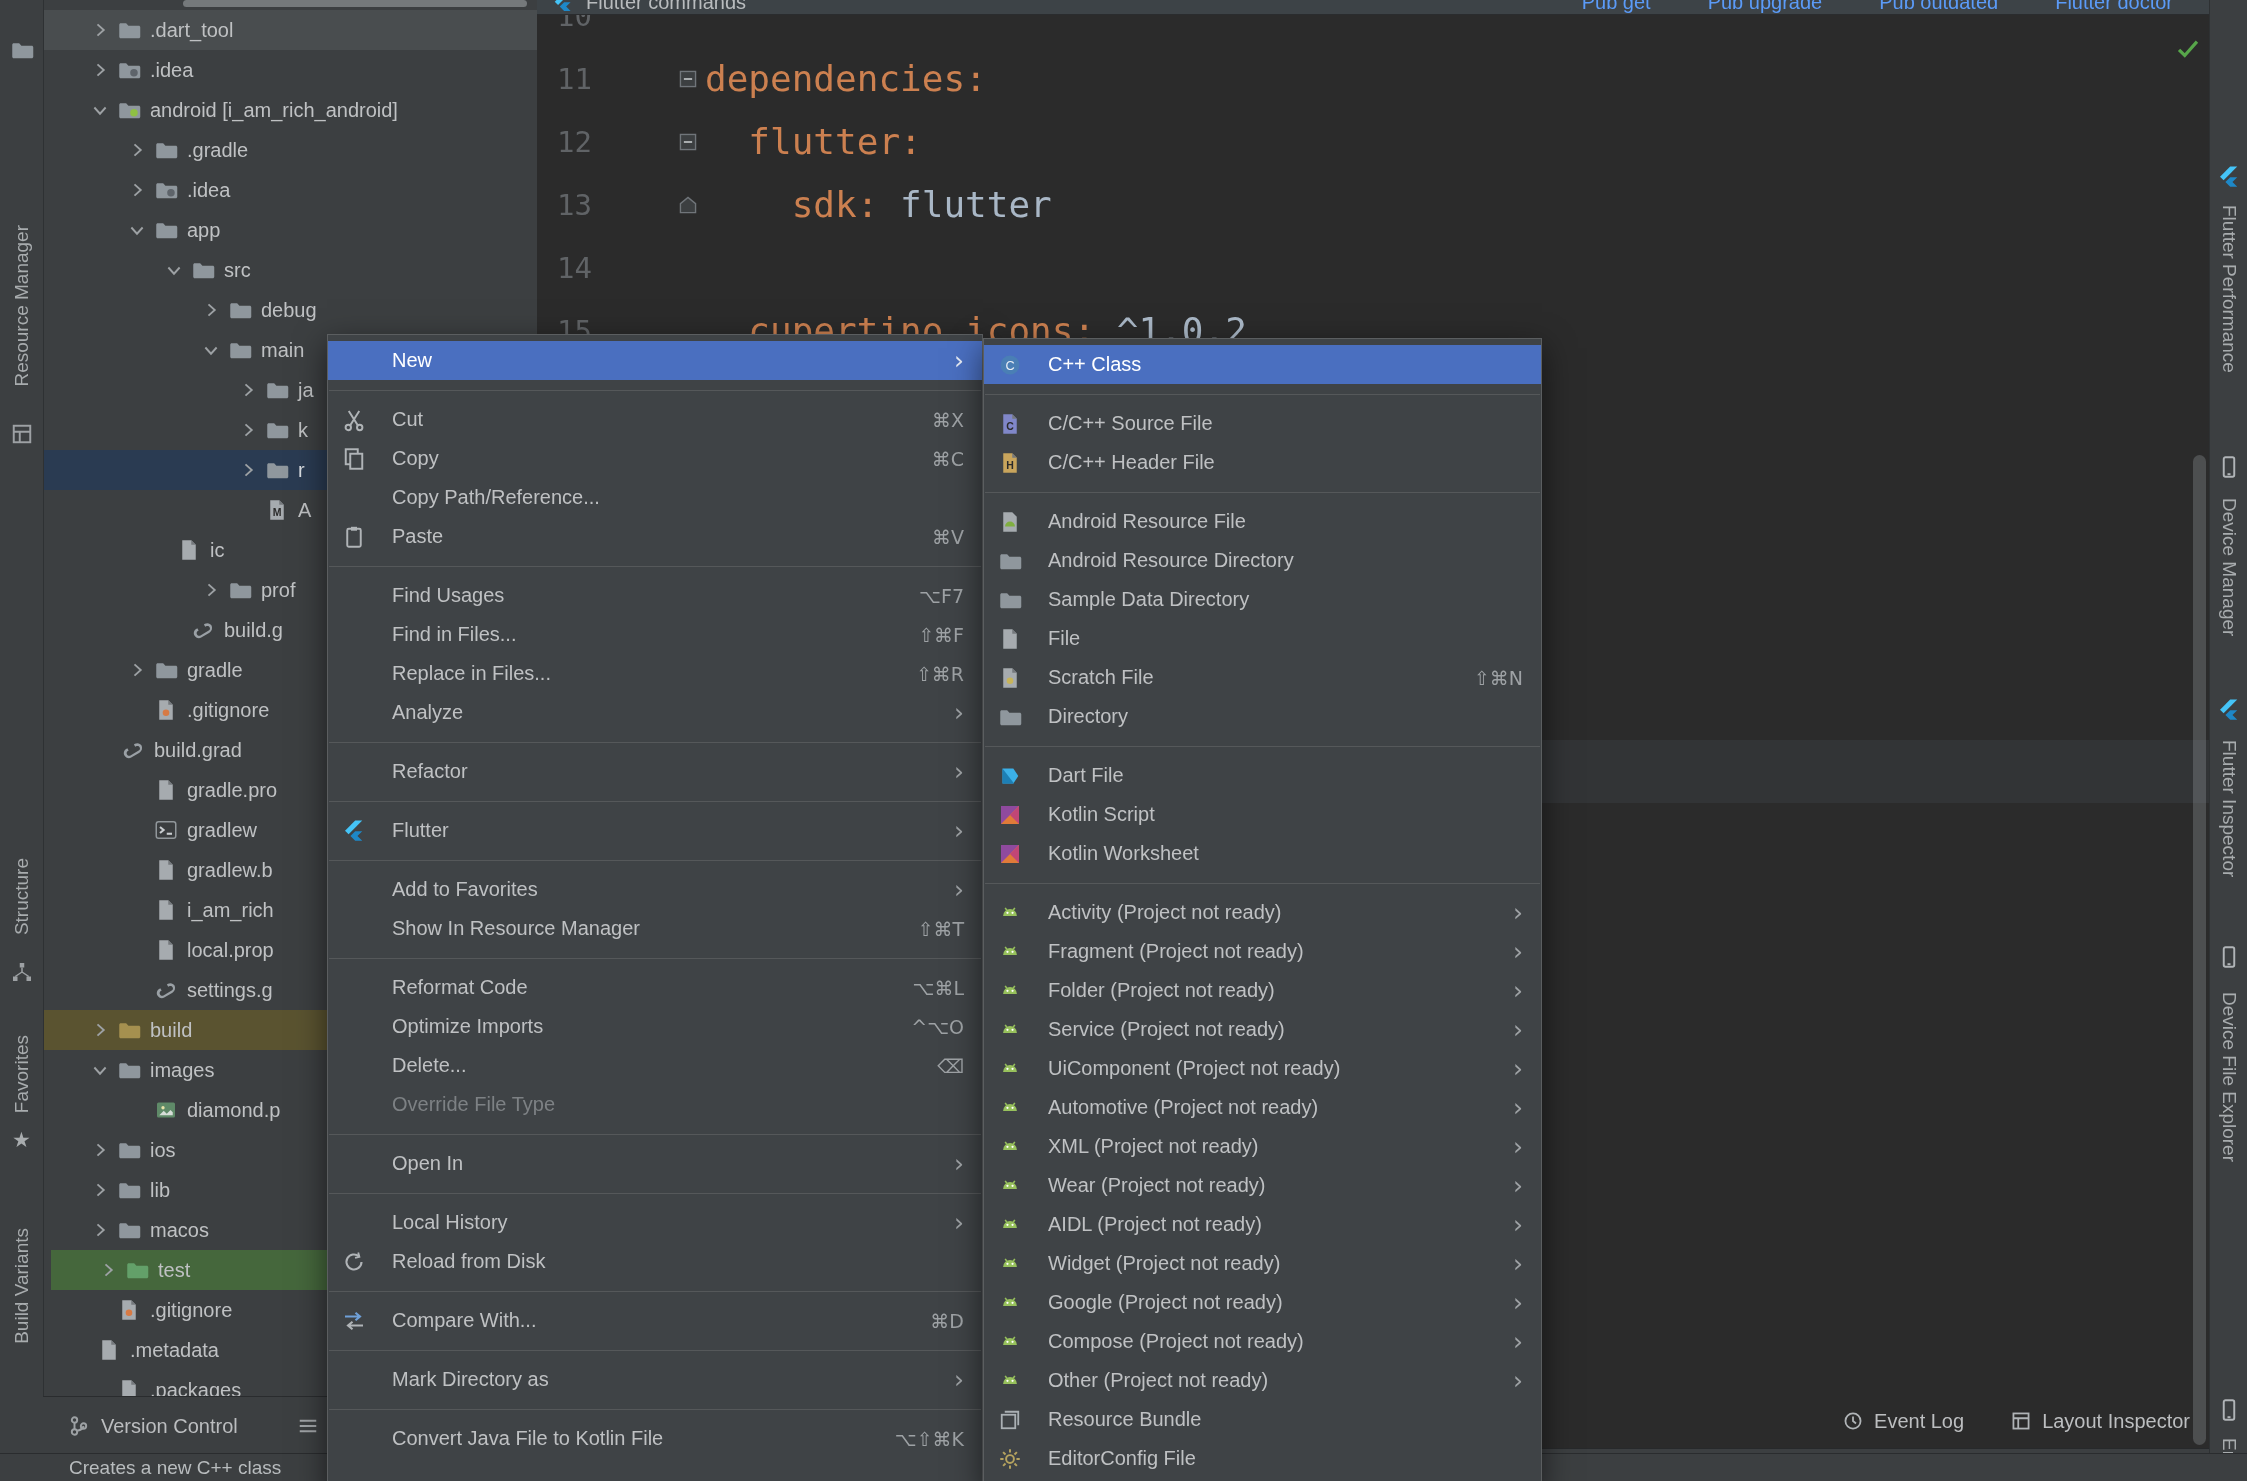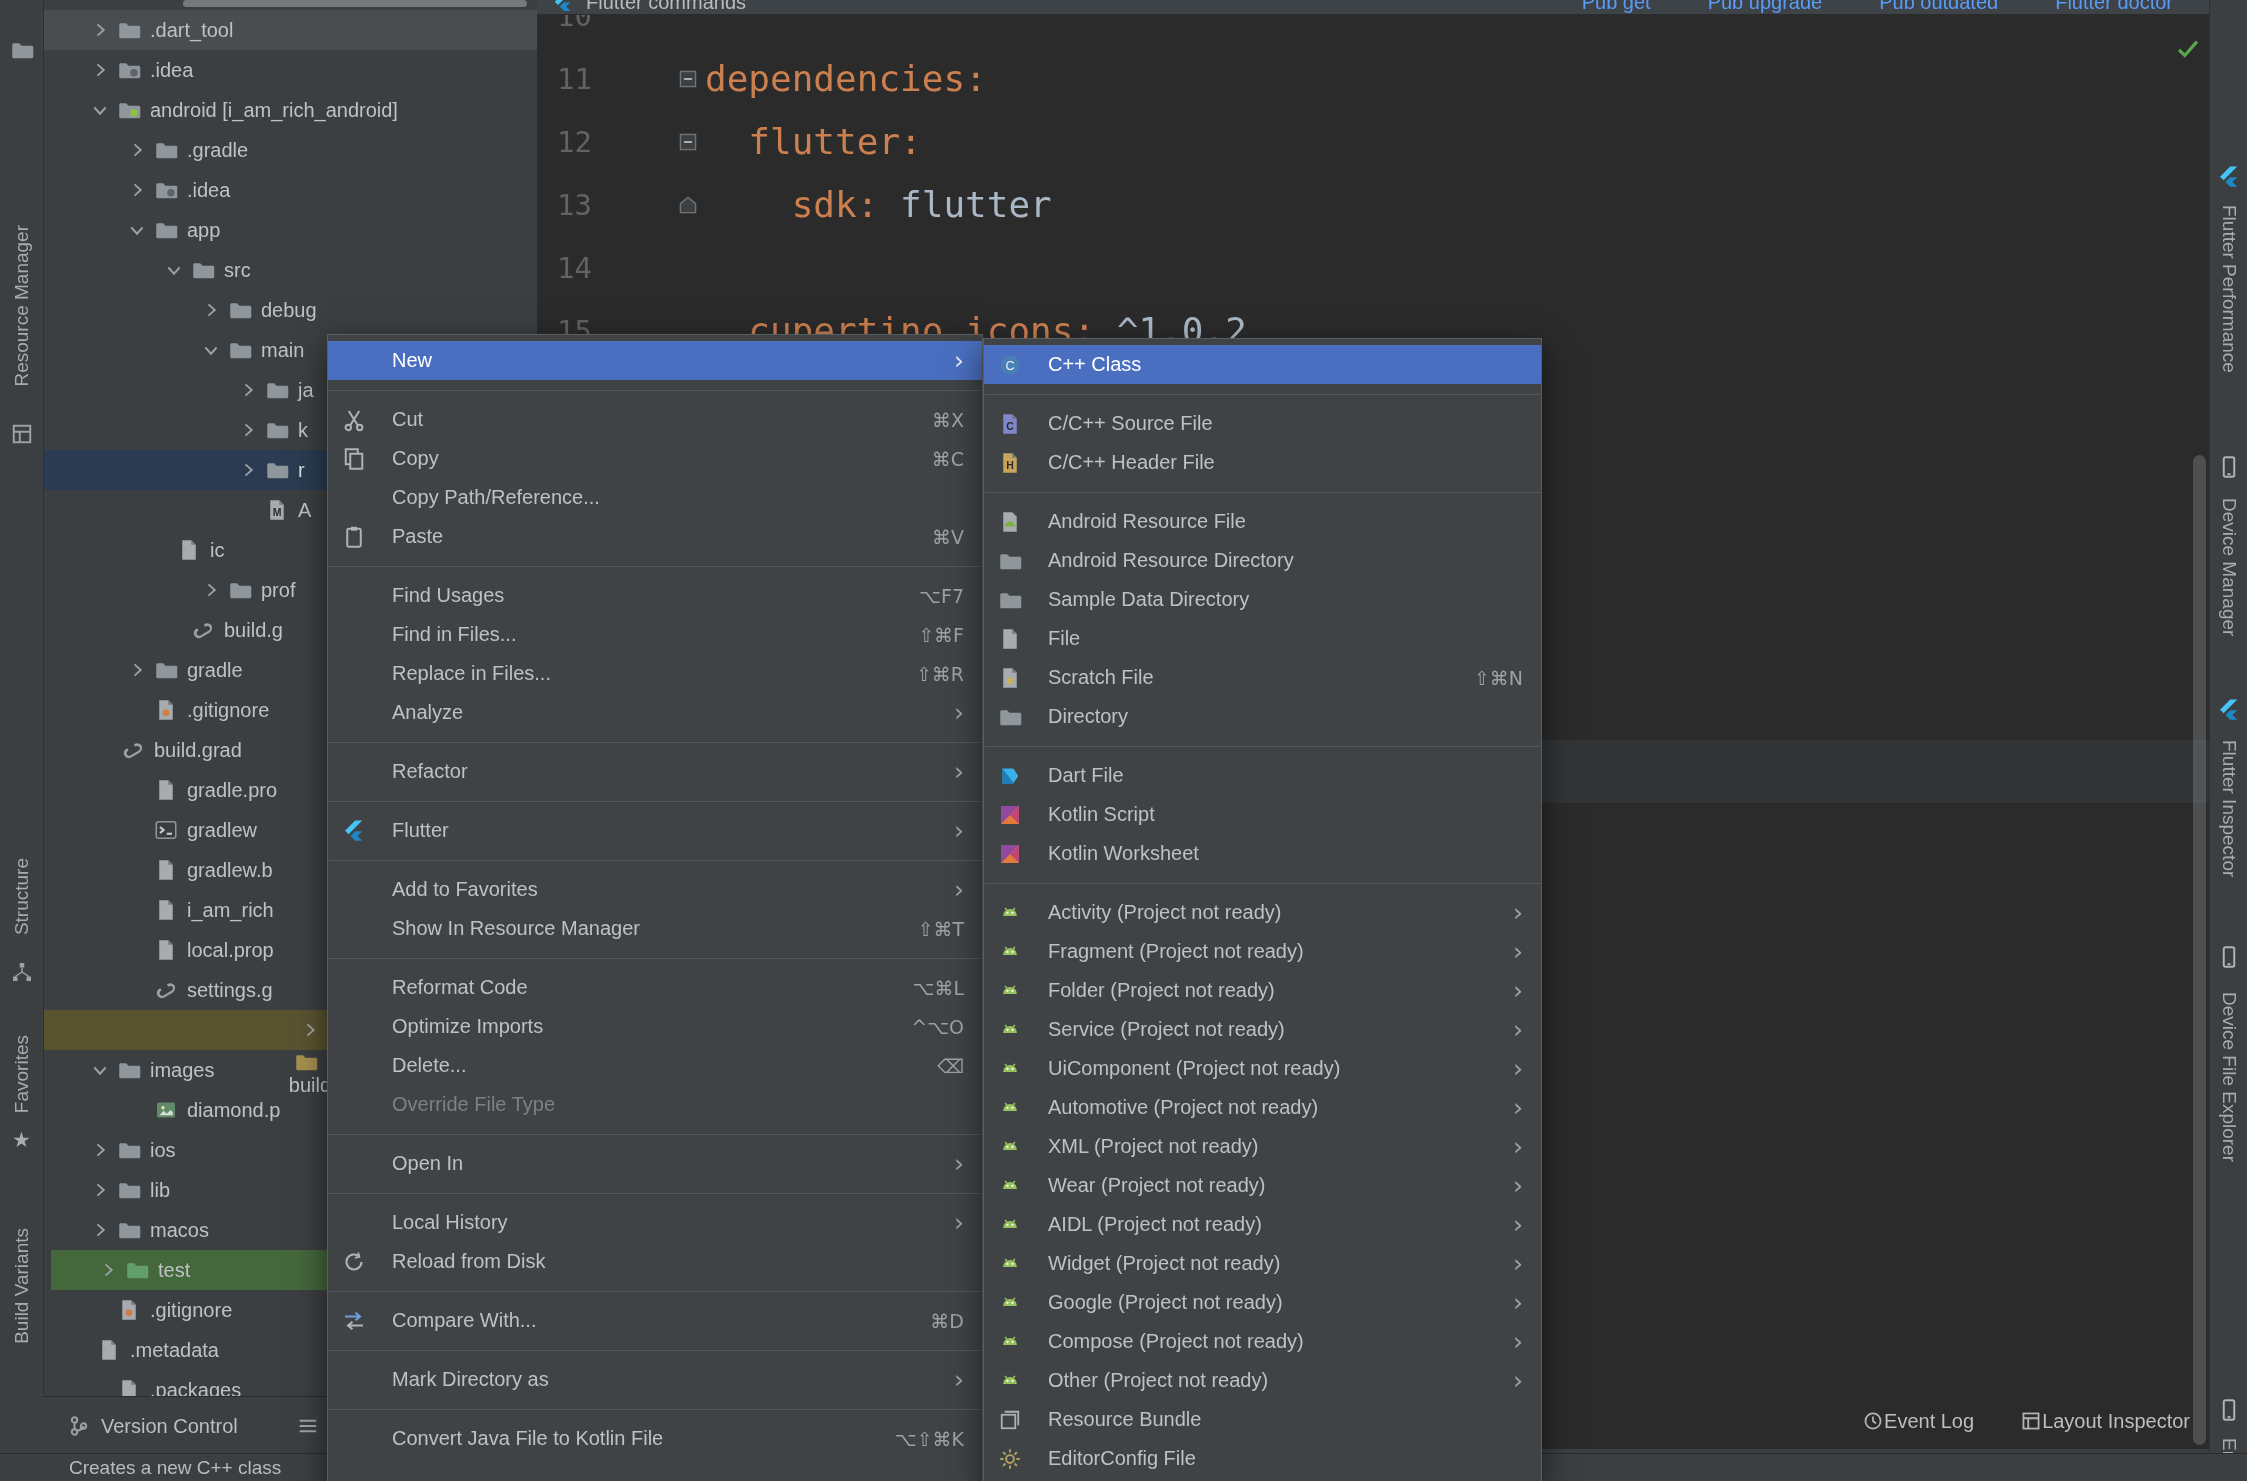--- a/index.html
+++ b/index.html
@@ -17,21 +17,21 @@
   .vtext-right{writing-mode:vertical-rl;transform:translateX(-50%);}
   .stripe-icon{position:absolute;left:50%;transform:translateX(-50%);width:24px;height:24px;}
   .stripe-star{position:absolute;left:50%;transform:translateX(-50%);font-size:21px;color:#a8acae;}
 
   
   .project-panel{position:absolute;left:43px;top:0;width:494px;height:1396px;background:#3c3f41;overflow:hidden;z-index:2;}
   .tree{padding-top:10px;}
   .tree-row{height:40px;display:flex;align-items:center;font-size:20px;white-space:nowrap;color:#bfc1c3;}
   .tree-row.hl-hover{background:#494d4f;}
   .tree-row.hl-selected{background:#2a3b52;color:#d8dce0;}
-  .tree-row.hl-excluded{background:#5a5330;flex-direction:column;}
+  .tree-row.hl-excluded{background:#5a5330;}
   .tree-row.hl-test{background:#45673c;}
   .t-chev{width:34px;height:40px;display:flex;align-items:center;justify-content:center;flex:none;}
   .t-chev .icon{width:20px;height:20px;}
   .t-icon{width:24px;height:24px;margin-right:9px;}
   .tree-scroll-hint{position:absolute;left:140px;top:0;width:344px;height:7px;background:#75797b;border-radius:4px;z-index:3;}
 
   
   .editor{position:absolute;left:537px;top:0;width:1673px;height:1448px;background:#2b2b2b;overflow:hidden;z-index:1;border-bottom:1px solid #27292b;}
   .caret-line{position:absolute;left:0;top:740px;width:100%;height:63px;background:#323436;z-index:1;}
   .ed-lines{position:absolute;left:0;top:-16px;right:0;z-index:2;}
@@ -48,21 +48,21 @@
   
   .banner{position:absolute;left:0;top:0;width:100%;height:14px;background:#3d4347;border-bottom:1px solid #2a2c2e;overflow:hidden;z-index:5;}
   .banner-inner{display:flex;align-items:center;height:44px;margin-top:-20px;font-size:20px;padding:0 37px 0 15px;color:#b9bcbe;}
   .b-icon{width:22px;height:22px;margin-right:12px;}
   .b-title{flex:none;}
   .b-links{margin-left:auto;display:flex;gap:57px;}
   .b-link{color:var(--link,#5b9bf8);cursor:pointer;}
 
   
   .event-bar{position:absolute;right:20px;bottom:2px;height:50px;display:flex;gap:46px;align-items:center;z-index:3;font-size:20px;color:#bcbec0;}
-  .eb-item{display:flex;align-items:center;}
+  .eb-item{display:flex;align-items:center;gap:10px;}
   .eb-item .icon{width:22px;height:22px;}
 
   
   .vc-bar{position:absolute;left:43px;top:1396px;width:494px;height:58px;background:#3c3f41;border-top:1px solid #2a2c2e;display:flex;align-items:center;z-index:6;font-size:20px;}
   .vc-bar .icon{width:24px;height:24px;}
   .vc-branch{margin-left:24px;margin-right:10px;}
   .vc-menu{margin-left:58px;width:24px;height:24px;}
 
   
   .status-bar{position:absolute;left:0;right:0;bottom:0;height:27px;background:#3c3f41;border-top:1px solid #2a2c2e;display:flex;align-items:center;font-size:19px;color:#b8bcbe;z-index:7;}

